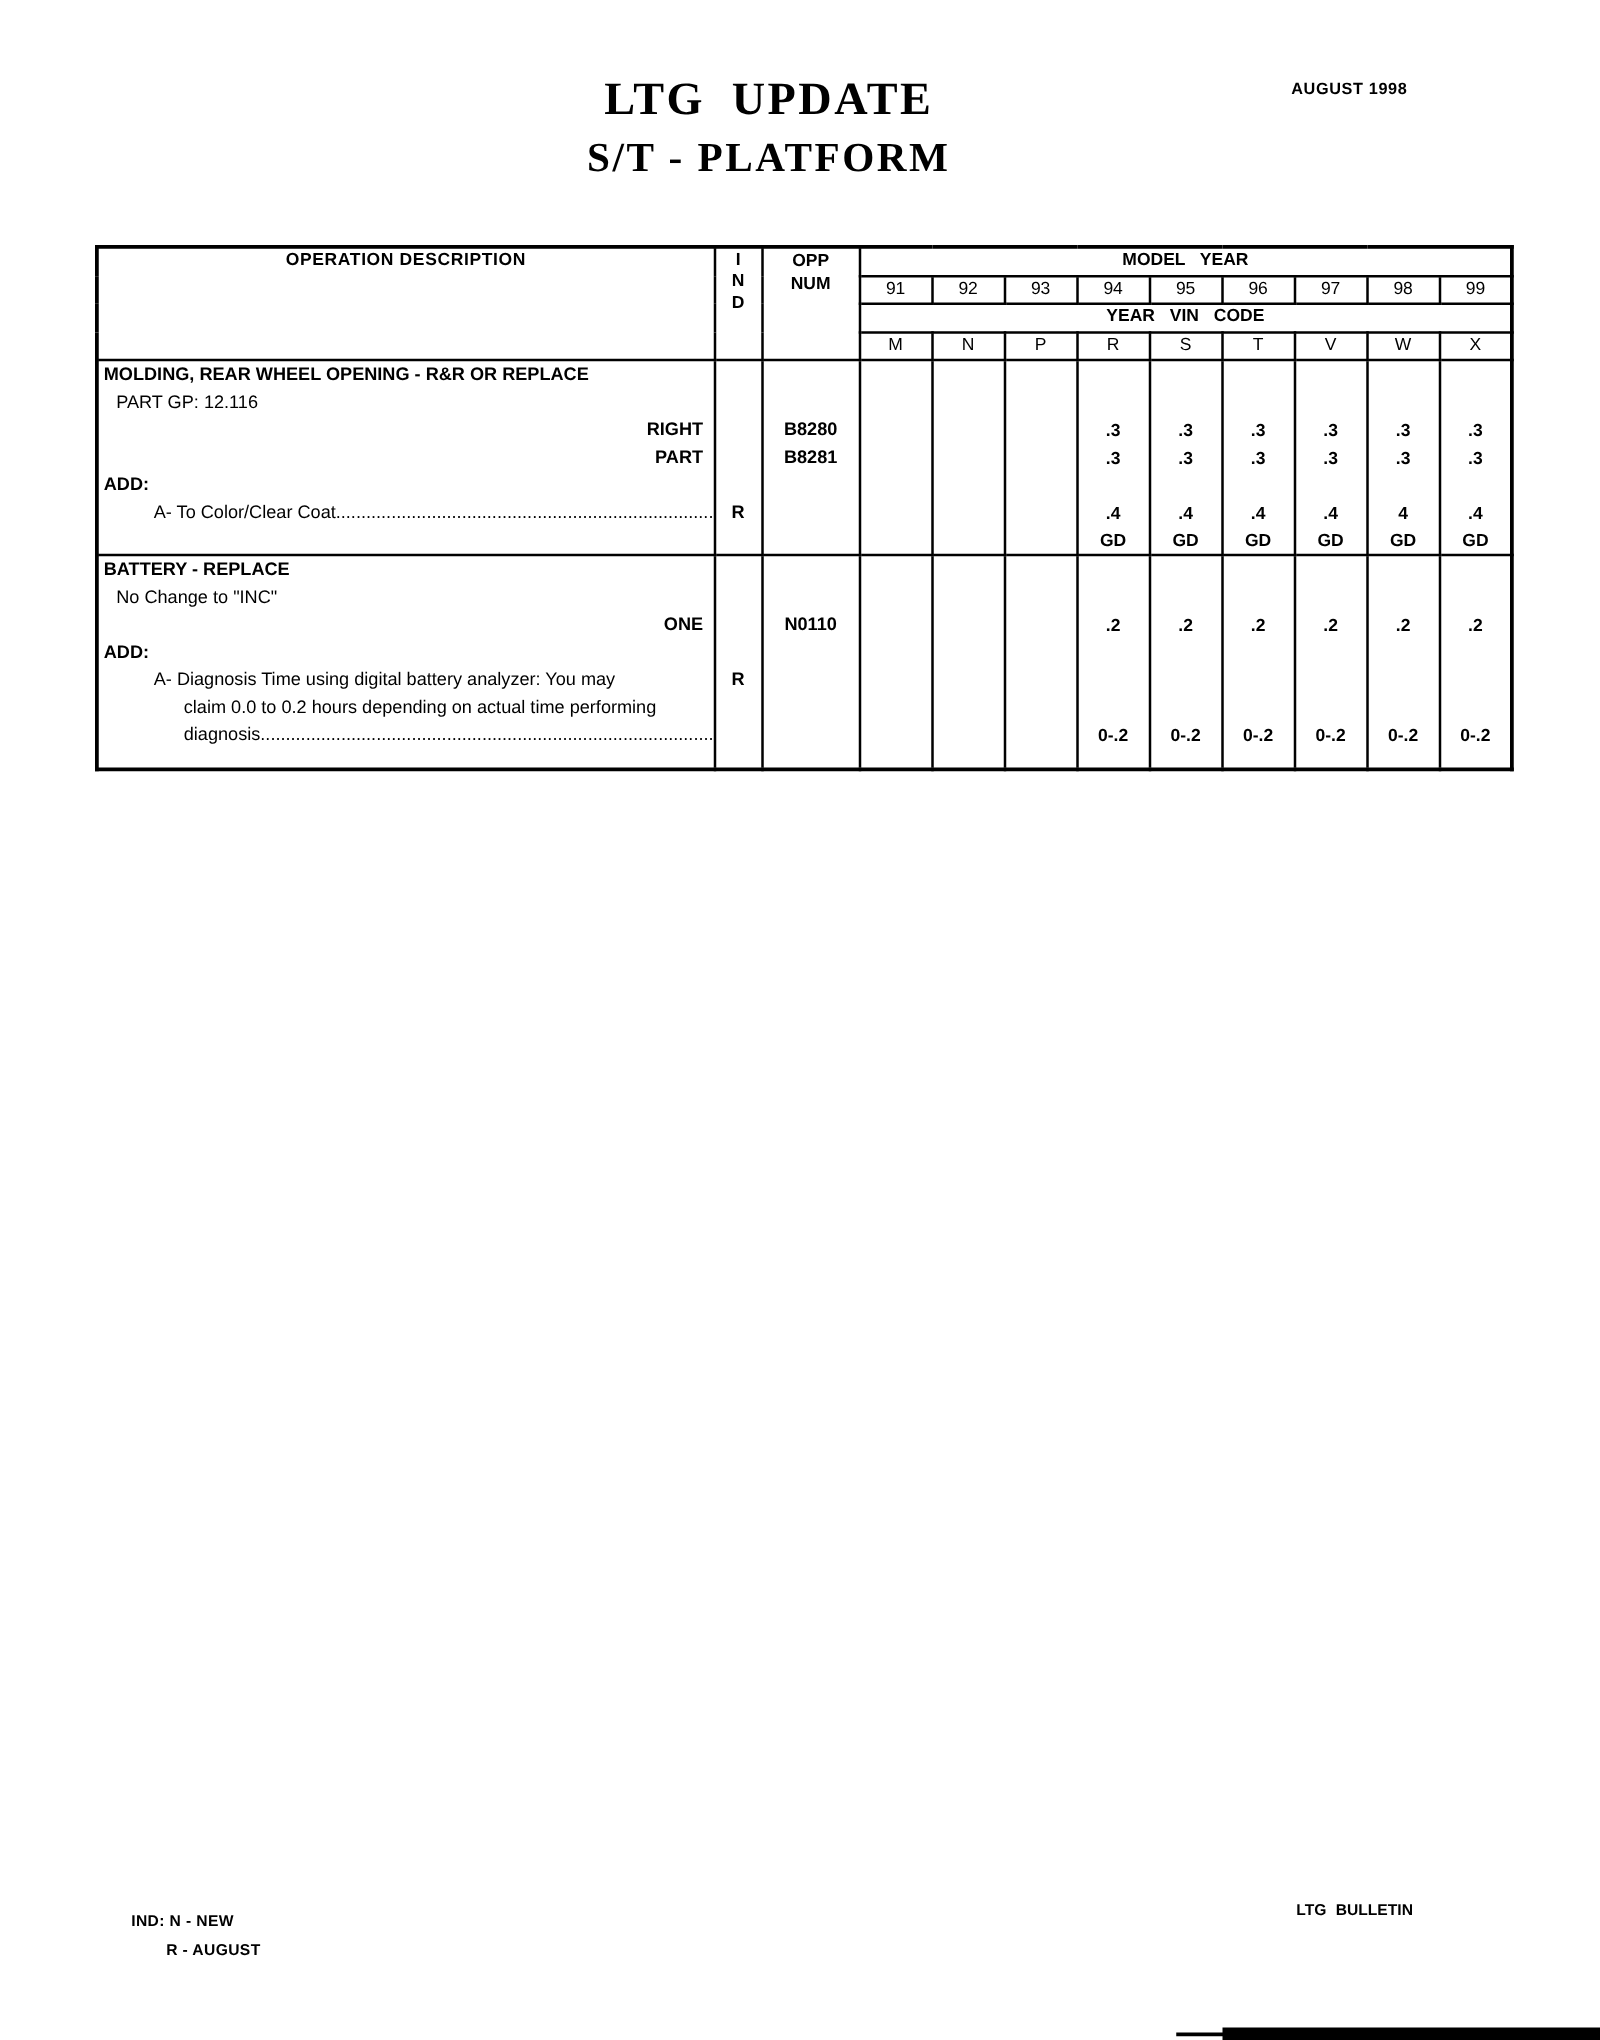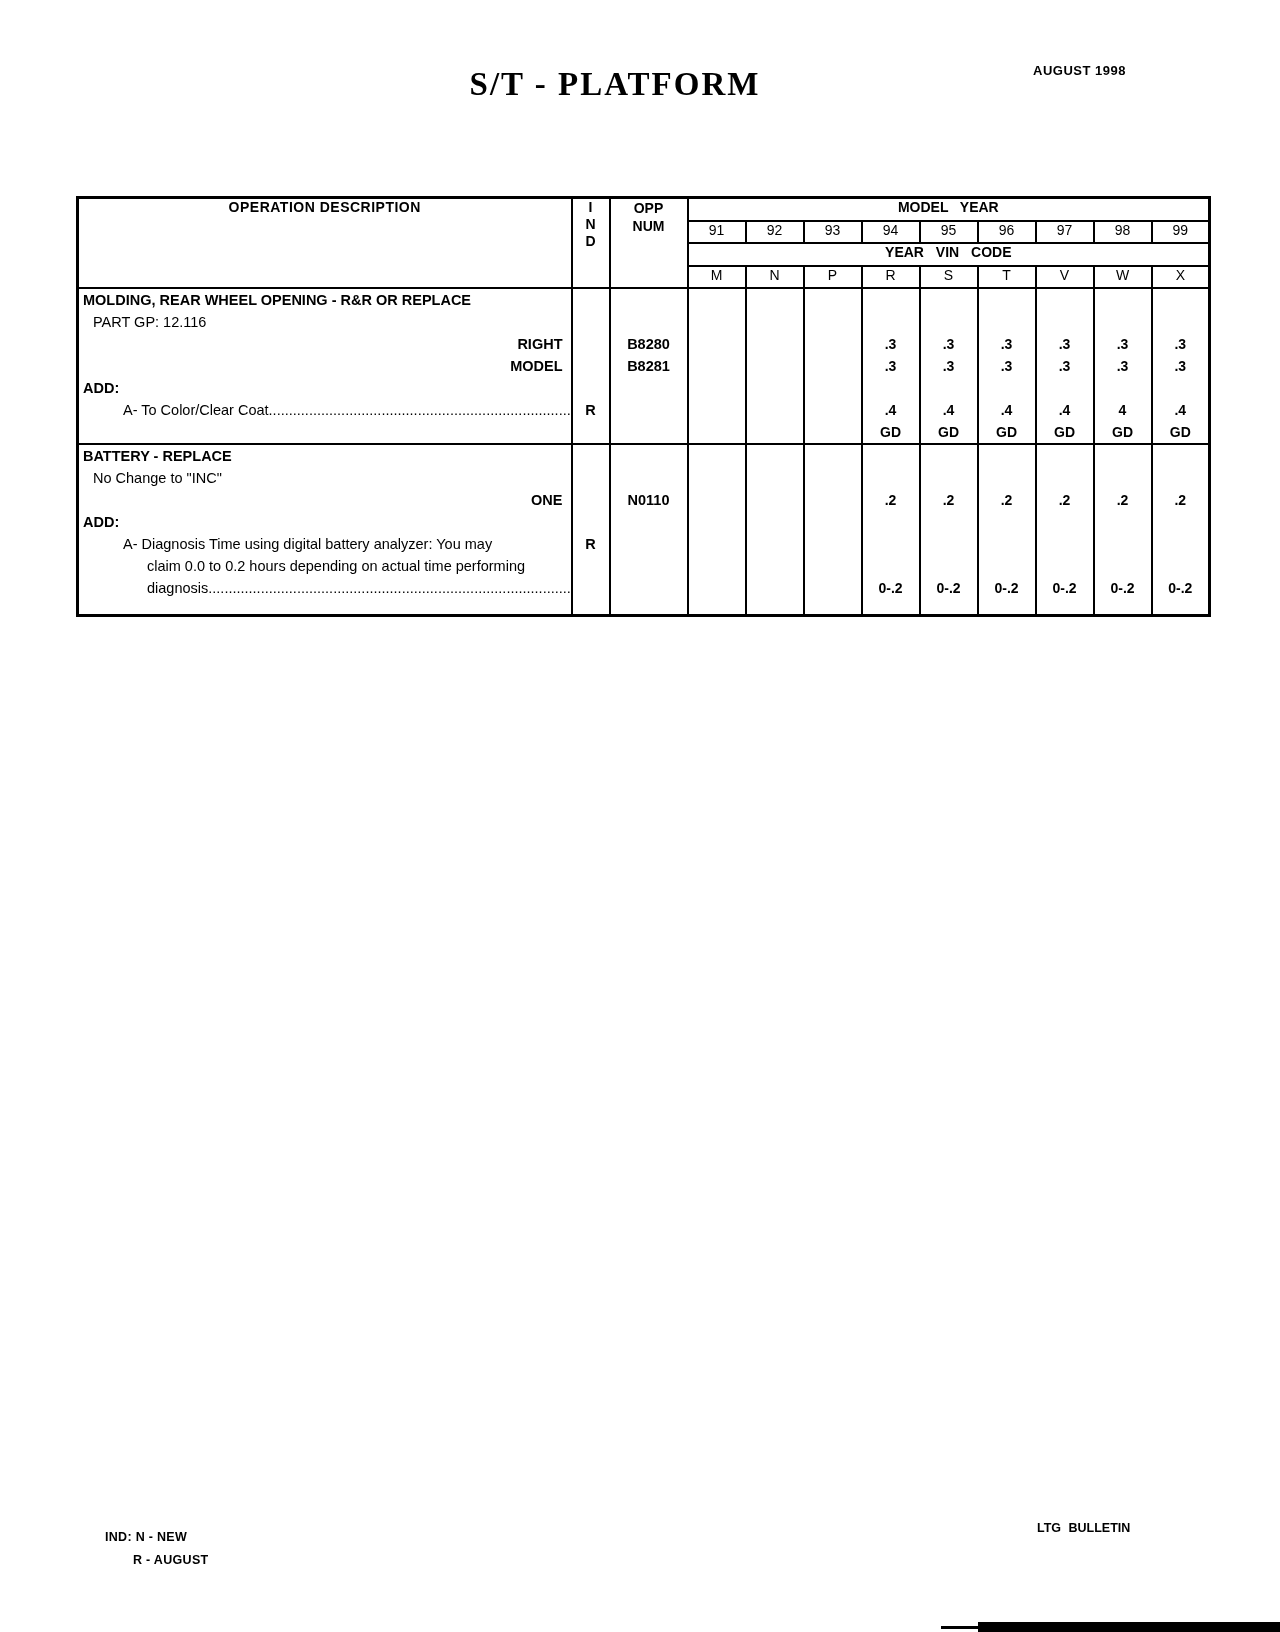--- a/index.html
+++ b/index.html
@@ -61,20 +61,21 @@
   .foot-right{position:absolute;left:1037px;top:1521px;font-size:12.5px;font-weight:bold;word-spacing:4px;text-align:right;}
   .scan-bar{position:absolute;left:978px;top:1622px;width:302px;height:10px;background:#000;}
   .scan-bar-thin{position:absolute;left:941px;top:1626px;width:45px;height:3px;background:#000;}
 </style>
 </head>
 <body>
 
 <div class="page">
 
   <div class="doc-title">
+    <div class="t1">LTG UPDATE</div>
     <div class="t2">S/T - PLATFORM</div>
   </div>
   <div class="doc-date">AUGUST 1998</div>
 
   <table class="ops">
     <colgroup>
       <col style="width:494px">
       <col style="width:38px">
       <col style="width:78px">
       <col style="width:58px">
@@ -126,21 +127,21 @@
         <td class="hcode">W</td>
         <td class="hcode">X</td>
       </tr>
     </tbody>
     <tbody>
         <tr class="block" style="height: 138px;">
           <td class="desc padA">
             <div class="ln bold">MOLDING, REAR WHEEL OPENING - R&amp;R OR REPLACE</div>
             <div class="ln ind1">PART GP: 12.116</div>
             <div class="ln rt">RIGHT</div>
-            <div class="ln rt">MODEL</div>
+            <div class="ln rt">PART</div>
             <div class="ln bold">ADD:</div>
             <div class="ln ind2">A- To Color/Clear Coat.............................................................................</div>
             <div class="ln" style="visibility: hidden;">&nbsp;</div>
           </td>
           <td class="indcol padA">
             <div class="ln" style="visibility: hidden;">&nbsp;</div>
             <div class="ln" style="visibility: hidden;">&nbsp;</div>
             <div class="ln" style="visibility: hidden;">&nbsp;</div>
             <div class="ln" style="visibility: hidden;">&nbsp;</div>
             <div class="ln" style="visibility: hidden;">&nbsp;</div>

